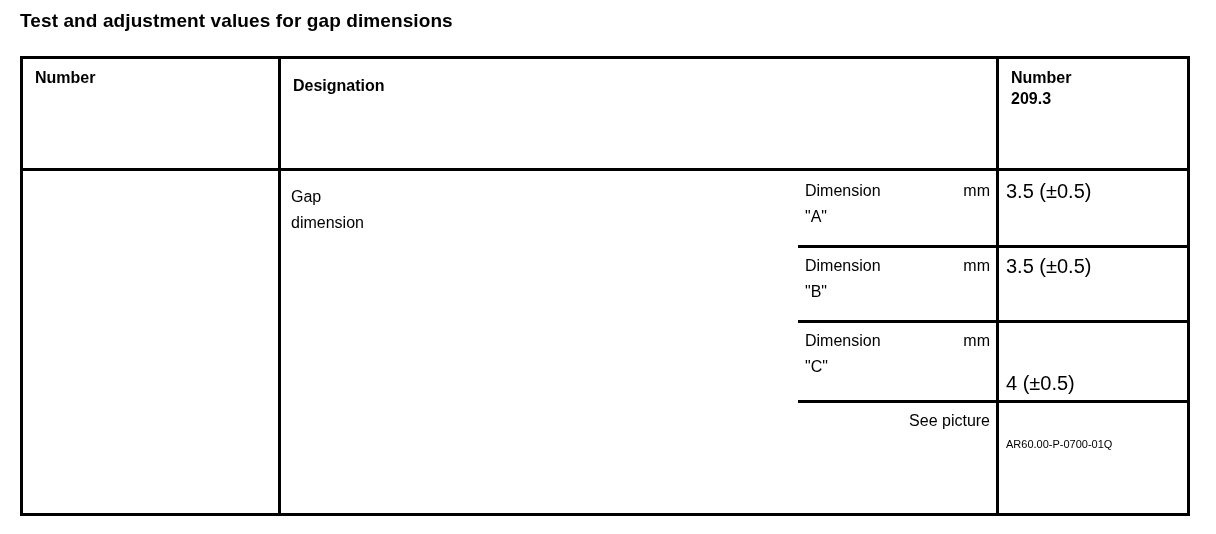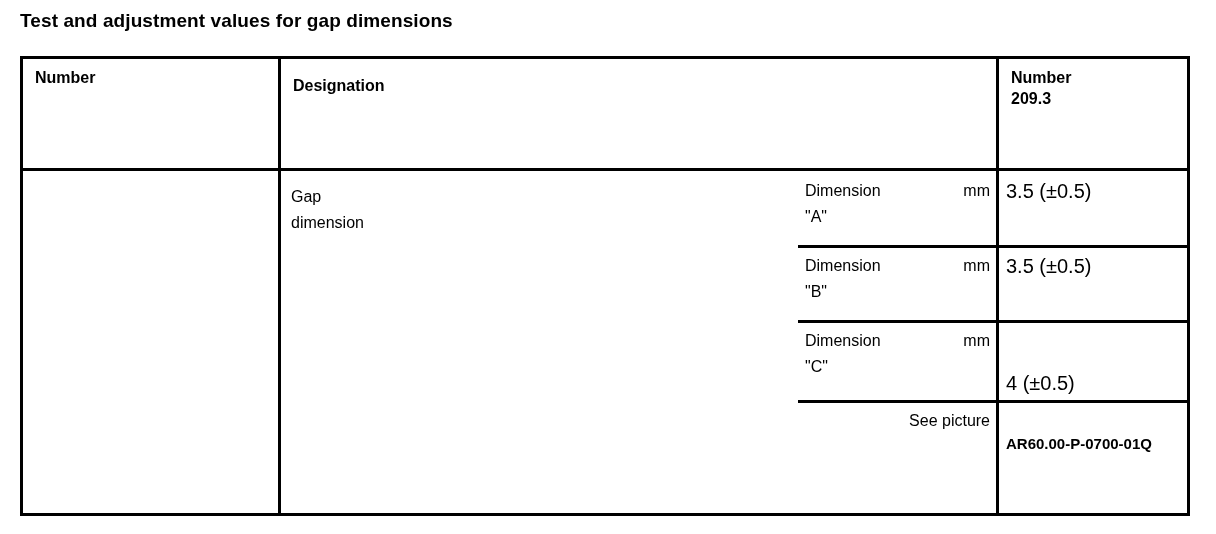--- a/index.html
+++ b/index.html
@@ -135,21 +135,21 @@
   
   .val {
     position: absolute;
     left: 983px;
     font-size: 20px;
     line-height: 26px;
   }
   .val-1 { top: 7px;   }
   .val-2 { top: 82px;  }
   .val-3 { top: 151px; margin-top: 48px; }
-  .val-4 { top: 261px; width: 190px; font-size: 15px; line-height: 24px; font-weight: bold; }
+  .val-4 { top: 261px; width: 190px; font-size: 11px; line-height: 24px; }
 </style>
 </head>
 <body>
 
 <div class="page-title">Test and adjustment values for gap dimensions</div>
 
 <div class="doc-table">
 
   <div class="vrule vrule-col1"></div>
   <div class="vrule vrule-col4"></div>

